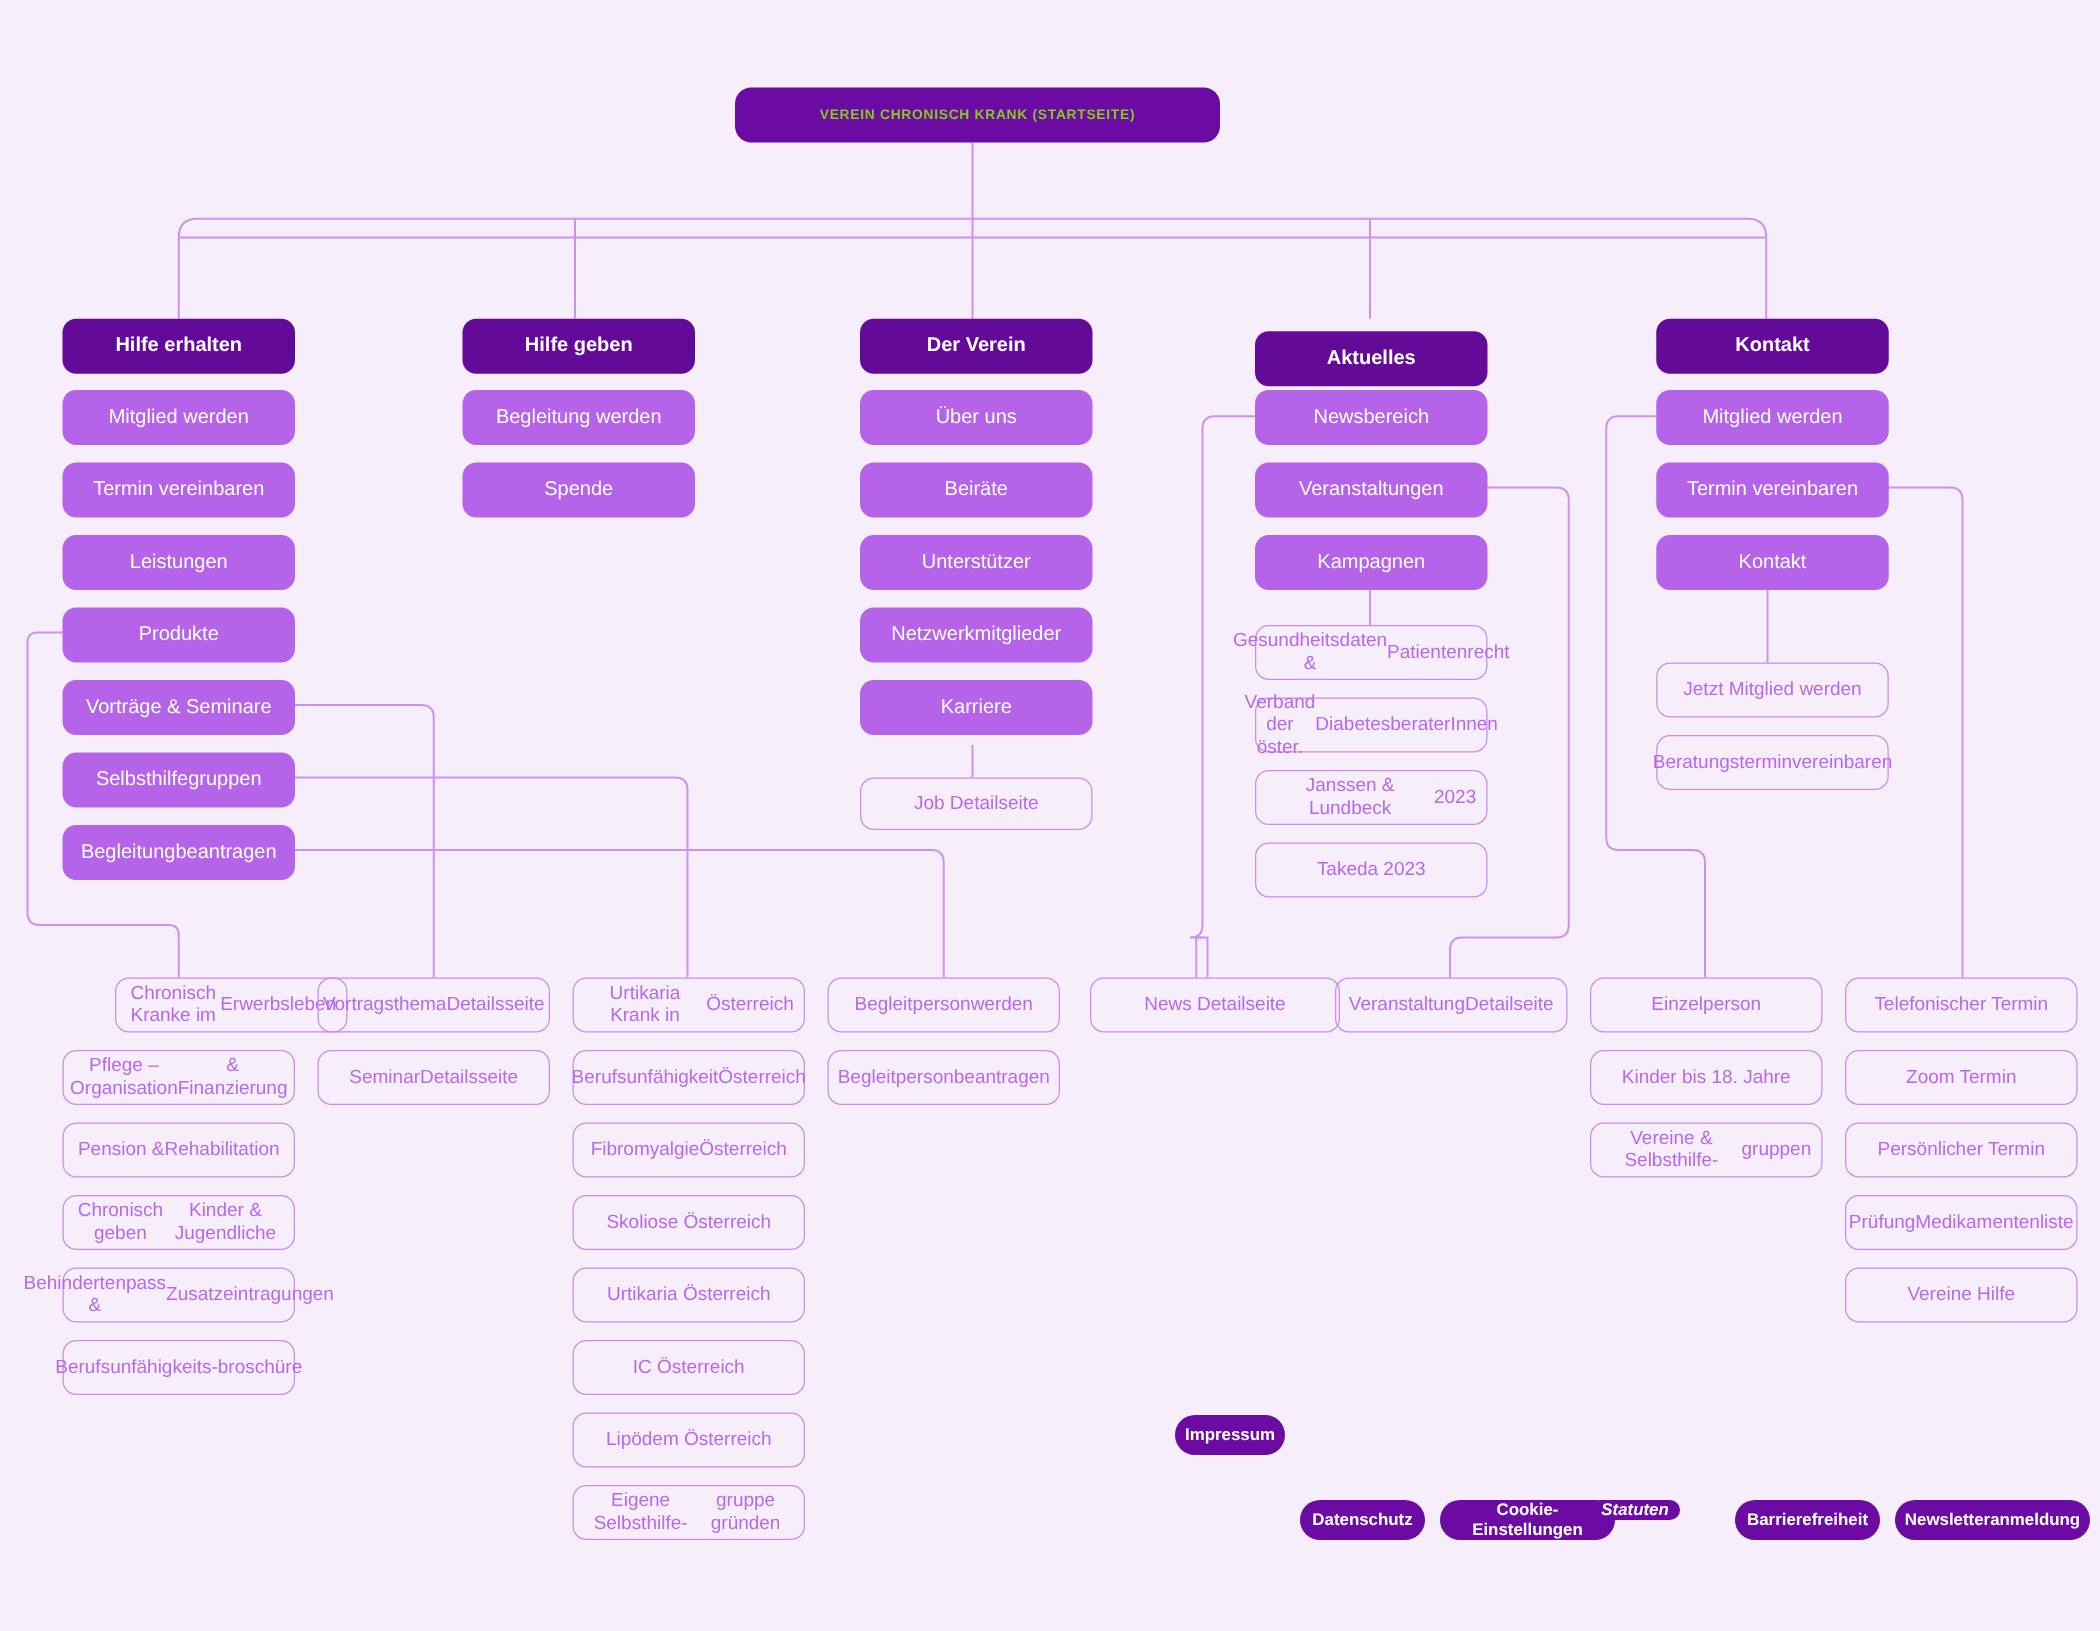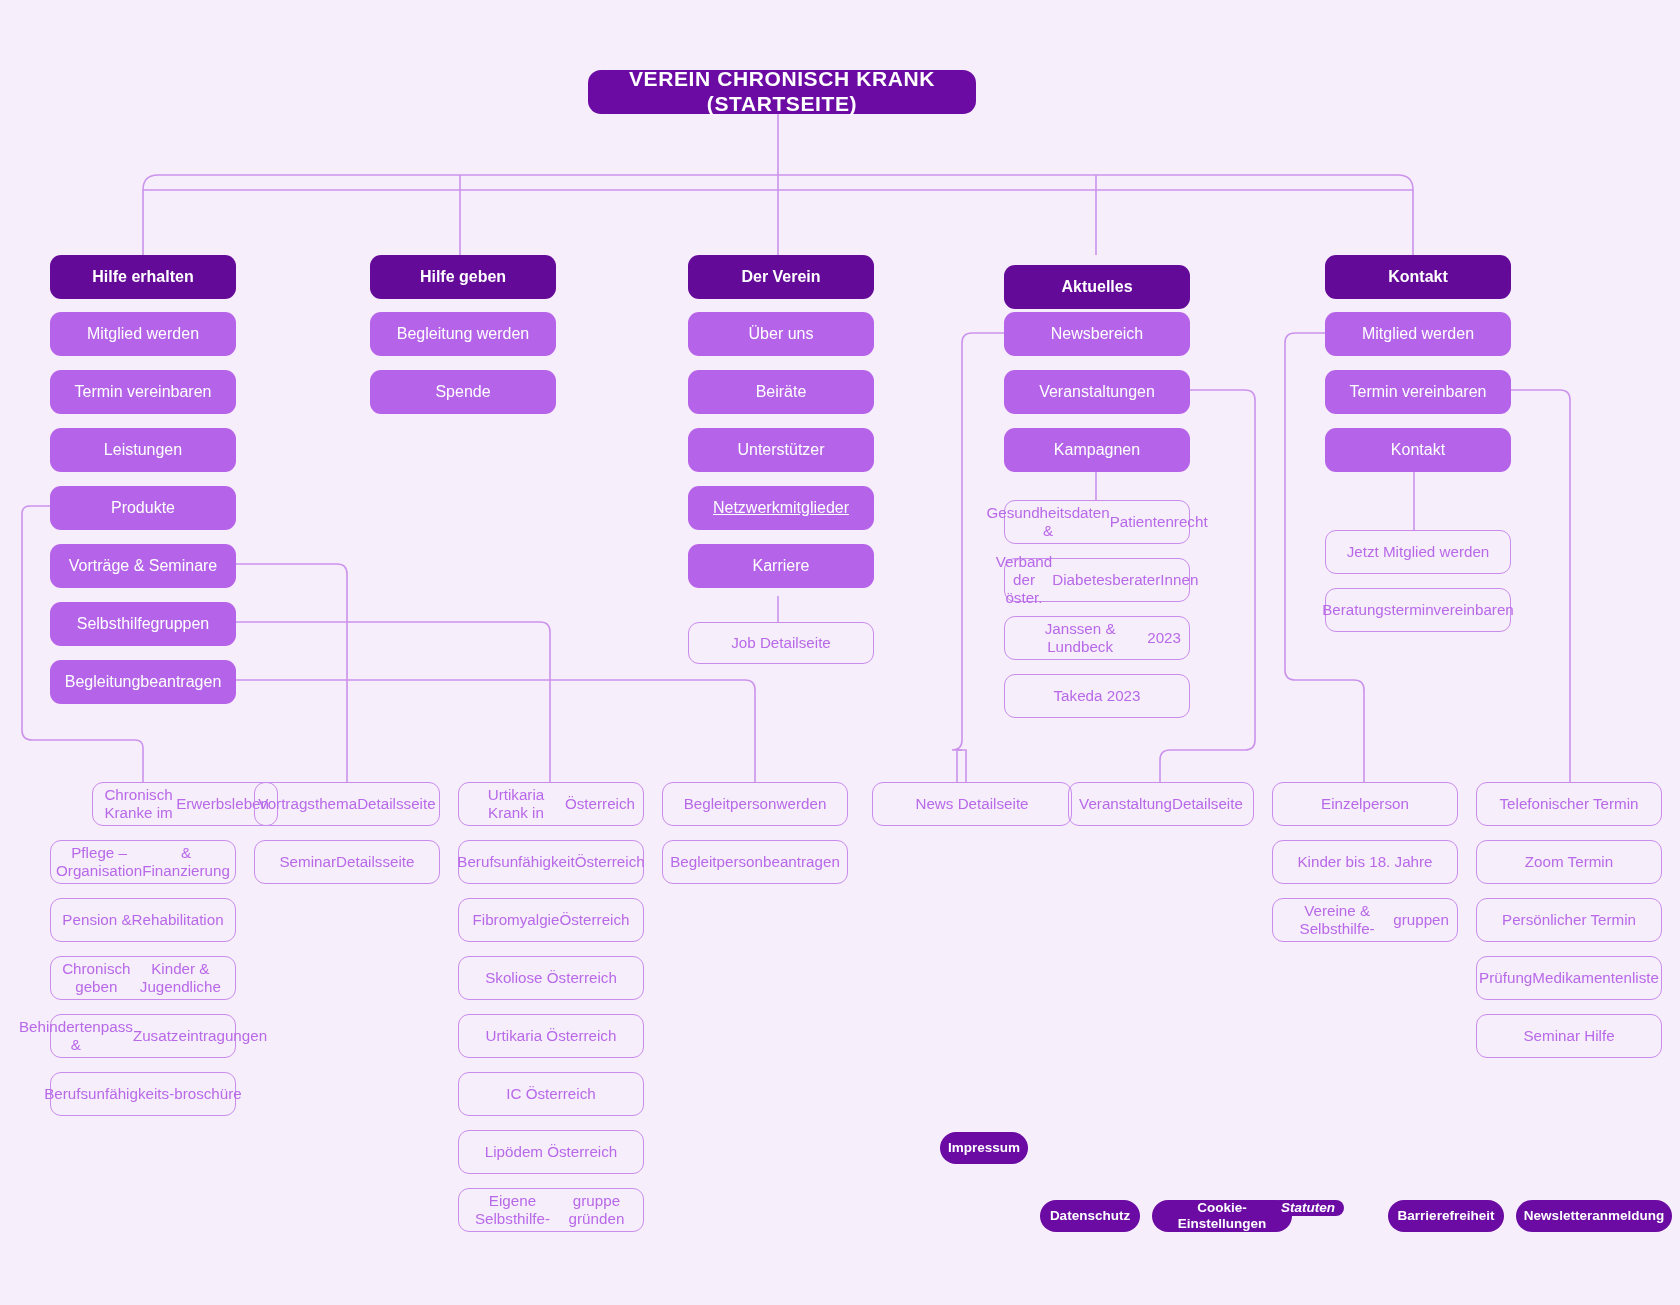--- a/index.html
+++ b/index.html
@@ -18,23 +18,23 @@
     box-sizing:border-box;
     display:flex;align-items:center;justify-content:center;
     text-align:center;
     border-radius:10px;
     line-height:1.18;
     padding:4px 8px;
   }
   
   .root{
     background:#6b0ba3;
-    color:#ffffff;
+    color:#84cc16;
     font-weight:bold;
-    font-size:21px;
+    font-size:11px;
     letter-spacing:.6px;
     border-radius:13px;
   }
   
   .head{
     background:#640a99;
     color:#ffffff;
     font-weight:bold;
     font-size:16px;
     border-radius:11px;
@@ -118,21 +118,21 @@
       <br>
       <span>beantragen</span>
     </div>
     <div class="node head" style="left: 370px; top: 255px; width: 186px; height: 44px;">Hilfe geben</div>
     <div class="node fill" style="left: 370px; top: 312px; width: 186px; height: 44px;">Begleitung werden</div>
     <div class="node fill" style="left: 370px; top: 370px; width: 186px; height: 44px;">Spende</div>
     <div class="node head" style="left: 688px; top: 255px; width: 186px; height: 44px;">Der Verein</div>
     <div class="node fill" style="left: 688px; top: 312px; width: 186px; height: 44px;">Über uns</div>
     <div class="node fill" style="left: 688px; top: 370px; width: 186px; height: 44px;">Beiräte</div>
     <div class="node fill" style="left: 688px; top: 428px; width: 186px; height: 44px;">Unterstützer</div>
-    <div class="node fill" style="left: 688px; top: 486px; width: 186px; height: 44px; text-decoration: underline;">Netzwerkmitglieder</div>
+    <div class="node fill" style="left: 688px; top: 486px; width: 186px; height: 44px;">Netzwerkmitglieder</div>
     <div class="node fill" style="left: 688px; top: 544px; width: 186px; height: 44px;">Karriere</div>
     <div class="node head" style="left: 1004px; top: 255px; width: 186px; height: 44px; margin-top: 10px;">Aktuelles</div>
     <div class="node fill" style="left: 1004px; top: 312px; width: 186px; height: 44px;">Newsbereich</div>
     <div class="node fill" style="left: 1004px; top: 370px; width: 186px; height: 44px;">Veranstaltungen</div>
     <div class="node fill" style="left: 1004px; top: 428px; width: 186px; height: 44px;">Kampagnen</div>
     <div class="node head" style="left: 1325px; top: 255px; width: 186px; height: 44px;">Kontakt</div>
     <div class="node fill" style="left: 1325px; top: 312px; width: 186px; height: 44px;">Mitglied werden</div>
     <div class="node fill" style="left: 1325px; top: 370px; width: 186px; height: 44px;">Termin vereinbaren</div>
     <div class="node fill" style="left: 1325px; top: 428px; width: 186px; height: 44px;">Kontakt</div>
     <div class="node out" style="left: 688px; top: 622px; width: 186px; height: 42px;">Job Detailseite</div>
@@ -271,21 +271,21 @@
     </div>
     <div class="node out" style="left: 1476px; top: 898px; width: 186px; height: 44px;">
       <span>Persönlicher Termin</span>
     </div>
     <div class="node out" style="left: 1476px; top: 956px; width: 186px; height: 44px;">
       <span>Prüfung</span>
       <br>
       <span>Medikamentenliste</span>
     </div>
     <div class="node out" style="left: 1476px; top: 1014px; width: 186px; height: 44px;">
-      <span>Seminar Hilfe</span>
+      <span>Vereine Hilfe</span>
     </div>
     <div class="node foot" style="left: 940px; top: 1132px; width: 88px; height: 32px;">Impressum</div>
     <div class="node foot" style="left: 1040px; top: 1200px; width: 100px; height: 32px;">Datenschutz</div>
     <div class="node foot" style="left: 1152px; top: 1200px; width: 140px; height: 32px;">Cookie-Einstellungen</div>
     <div class="node foot" style="left: 1272px; top: 1200px; width: 72px; height: 16px; font-style: italic;">Statuten</div>
     <div class="node foot" style="left: 1388px; top: 1200px; width: 116px; height: 32px;">Barrierefreiheit</div>
     <div class="node foot" style="left: 1516px; top: 1200px; width: 156px; height: 32px;">Newsletteranmeldung</div>
   </div>
 
 </body></html>

